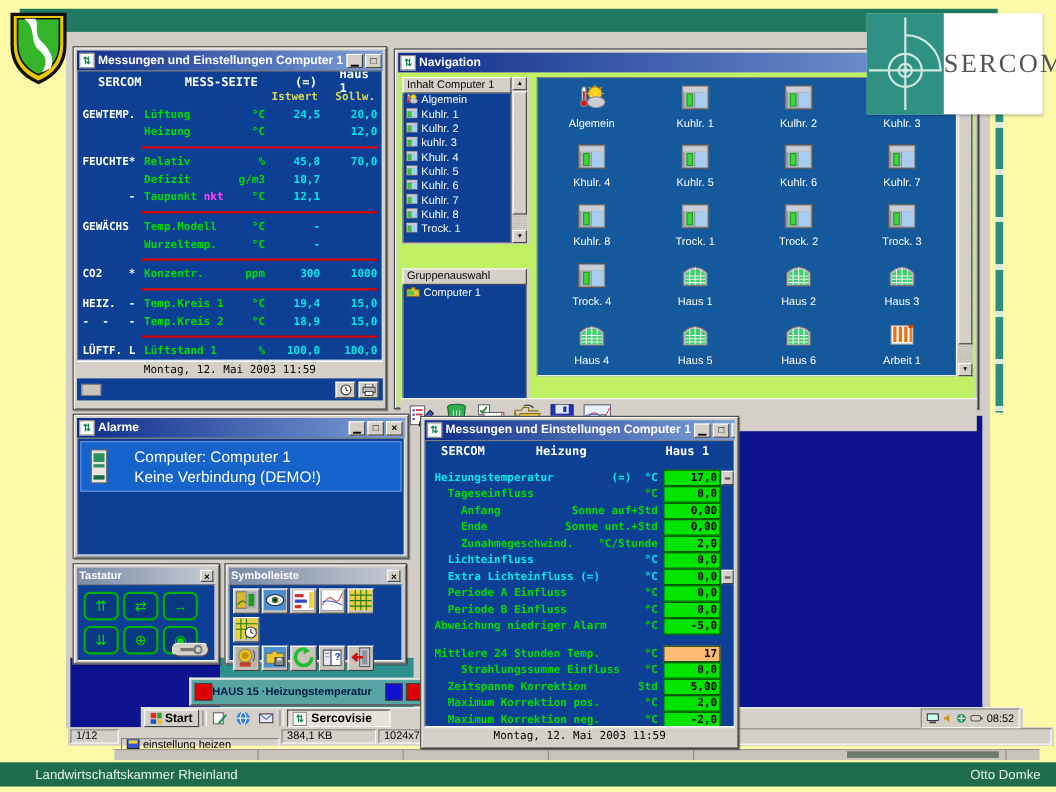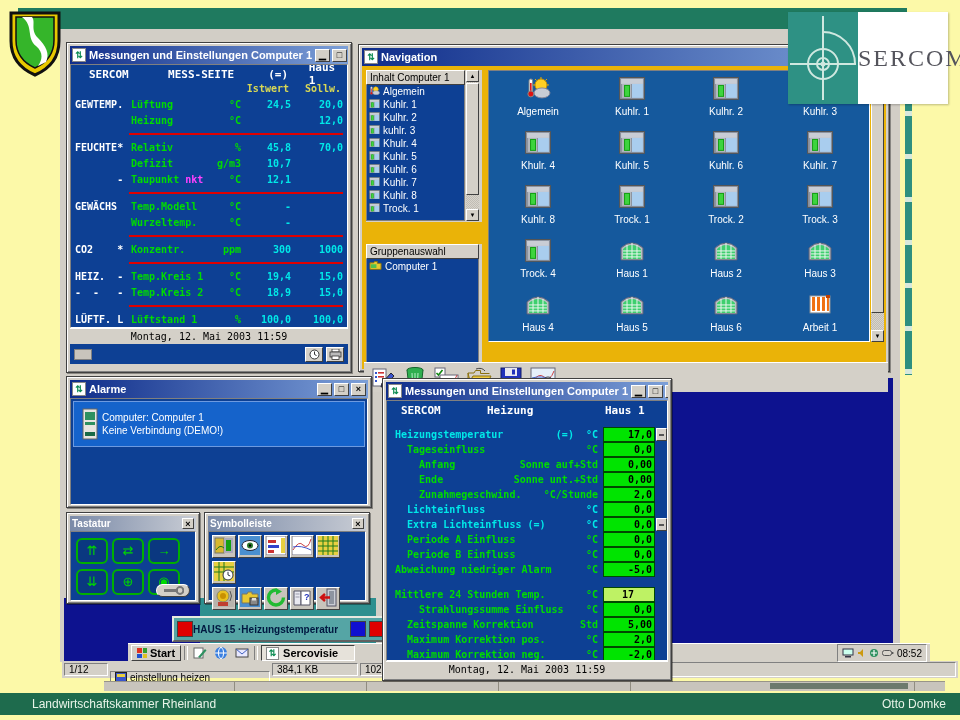--- a/index.html
+++ b/index.html
@@ -67,21 +67,21 @@
   #w1{left:66px;top:42px;width:286px;height:331px;z-index:10;}
   #w1-screen{height:262px;}
   #w1-strip{height:20px;background:#0d4094;display:flex;align-items:center;padding:0 4px;}
   .led{width:16px;height:9px;background:#c8c4bc;border:1px solid #808080;}
   .stripbtn{width:18px;height:15px;background:#d4d0c8;border:1px solid;border-color:#fff #404040 #404040 #fff;
             margin-left:3px;display:flex;align-items:center;justify-content:center;padding:0;}
   #w1-strip .sp{margin-left:auto;}
 
   
   #nav{left:358px;top:44px;width:532px;height:328px;z-index:5;}
-  #nav-body{position:relative;height:303px;background:#eab308;}
+  #nav-body{position:relative;height:303px;background:#bef264;}
   .lpanel{position:absolute;left:4px;width:116px;background:#d4d0c8;}
   .lhdr{height:15px;background:#d4d0c8;border:1px solid;border-color:#fff #404040 #404040 #fff;
         font-size:10px;color:#000;padding-left:3px;line-height:14px;}
   .lbody{background:#0d4094;border:1px solid #808080;border-top:none;overflow:hidden;position:relative;}
   .litem{display:flex;align-items:center;gap:3px;height:13px;color:#fff;font-size:10px;
          padding-left:2px;white-space:nowrap;cursor:default;}
   .vsb{position:absolute;background:#c8c4bc;width:13px;
        background-image:repeating-conic-gradient(#d8d4cc 0 25%,#c0bcb4 0 50%);background-size:2px 2px;}
   .sbbtn{position:absolute;left:0;width:13px;height:12px;background:#d4d0c8;border:1px solid;
          border-color:#fff #404040 #404040 #fff;font-size:6px;line-height:10px;text-align:center;
@@ -95,21 +95,21 @@
   .gcell .glabel{color:#fff;font-size:10px;white-space:nowrap;}
   #nav-toolbar{position:absolute;left:2px;top:296px;width:524px;height:30px;background:#d4d0c8;
                border-top:1px solid #fff;display:flex;align-items:center;gap:6px;padding-left:6px;box-sizing:border-box;}
   .navtool{width:26px;height:26px;background:transparent;border:none;padding:0;display:flex;
            align-items:center;justify-content:center;}
 
   
   #alarm{left:66px;top:376px;width:306px;height:132px;z-index:10;}
   #alarm-body{height:105px;background:#0d4094;}
   #alarm-item{margin:2px;height:44px;background:#1563cb;border:1px solid #6d9ae0;display:flex;
-              align-items:center;gap:0;padding-left:6px;color:#fff;font-size:10px;}
+              align-items:center;gap:20px;padding-left:6px;color:#fff;font-size:14px;}
   #alarm-item .lines{display:flex;flex-direction:column;gap:2px;}
 
   
   #tastatur{left:66px;top:512px;width:134px;height:92px;z-index:10;}
   #tast-body{height:70px;background:#0d4094;position:relative;padding:6px 0 0 5px;box-sizing:border-box;}
   .kbtn{width:32px;height:26px;background:#0a3880;border:2px solid #00b000;border-radius:6px;
         color:#00d800;font-size:13px;line-height:20px;text-align:center;margin:0 4px 5px 0;padding:0;}
   #wrench-btn{position:absolute;right:5px;bottom:3px;width:34px;height:13px;background:#d4d0c8;
               border:1px solid;border-color:#fff #404040 #404040 #fff;border-radius:7px;
               display:flex;align-items:center;justify-content:center;padding:0;}
@@ -125,21 +125,21 @@
   #heiz-screen{flex:1;}
   .hhead{display:flex;color:#fff;font-size:11px;height:18px;align-items:center;padding-left:14px;}
   .hh1{width:86px;} .hh2{width:118px;}
   .hrow{display:flex;align-items:center;height:15px;font-size:10px;padding-left:8px;}
   .hrow .hl{white-space:pre;flex:none;}
   .hrow .hr{margin-left:auto;padding-right:5px;white-space:pre;}
   .hgap{height:10px;}
   .cyan{color:#00e8e8;} .green{color:#00dc00;}
   .hbox{width:48px;height:13px;line-height:13px;background:#00e400;color:#000;text-align:right;
         padding-right:2px;border:1px solid #004800;flex:none;font-weight:bold;}
-  .hbox.white{background:#bef264;text-align:center;}
+  .hbox.white{background:#fdba74;}
   .hbtn{width:11px;height:13px;background:#d4d0c8;border:1px solid;border-color:#fff #404040 #404040 #fff;
         margin-left:1px;flex:none;padding:0;position:relative;}
   .hbtn::after{content:"";position:absolute;left:2px;top:5px;width:5px;height:2px;background:#555;}
   .hspace{width:12px;flex:none;}
 
   
   #hausbar{left:172px;top:616px;width:218px;height:26px;z-index:6;background:#55a5a5;
            border:2px solid;border-color:#e8e8e0 #606060 #606060 #e8e8e0;display:flex;
            align-items:center;box-sizing:border-box;padding:0 3px;}
   #hausbar .sq{width:14px;height:14px;border:1px solid #404040;flex:none;}
@@ -1095,21 +1095,21 @@
         <rect x="9.8" y="3" width="1.6" height="2" fill="#555"></rect>
       </svg>
     <span>08:52</span>
   </span>
 </div>
 
 <div class="abs" id="viewerbar">
     <span class="vseg" style="width: 44px; box-sizing: border-box;">
       <span>1/12</span>
     </span>
-    <span class="vseg" style="width: 160px; box-sizing: border-box; margin-top: 16px;">
+    <span class="vseg" style="width: 144px; box-sizing: border-box; margin-top: 16px;">
       <span><svg width="12" height="10" viewBox="0 0 12 10">
           <rect x="0.5" y="0.5" width="11" height="9" fill="#3a55cc" stroke="#222"></rect>
           <rect x="2" y="2" width="8" height="3" fill="#e8d040"></rect>
         </svg></span>
       <span>einstellung heizen</span>
     </span>
     <span class="vseg" style="width: 86px; box-sizing: border-box;">
       <span>384,1 KB</span>
     </span>
     <span class="vseg" style="width: 138px; box-sizing: border-box;">

